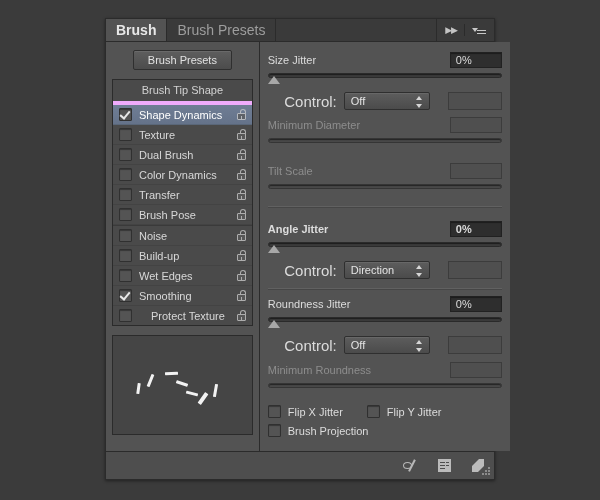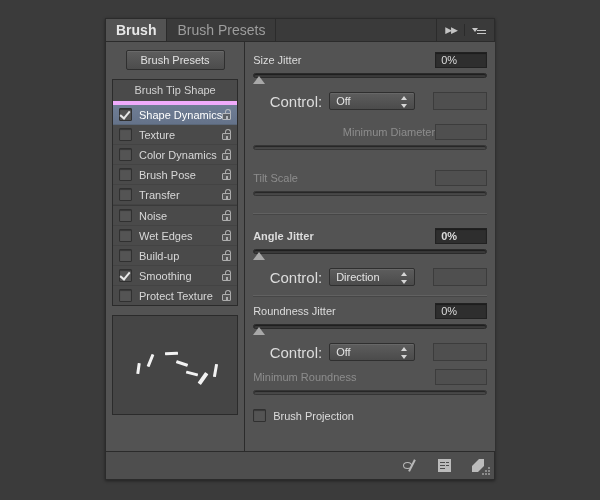--- a/index.html
+++ b/index.html
@@ -106,21 +106,21 @@
     padding:4px 0 5px 0;
     border-bottom:4px solid #f0abfc;
   }
   .optrow{
     display:flex;align-items:center;
     height:19px;
     padding:0 5px 0 6px;
     cursor:default;
     border-bottom:1px solid #434343;
   }
-  .optrow:last-child{border-bottom:0;}
+  .optrow:last-child{border-bottom:0;gap:12px;}
   .optrow.sel{
     background:linear-gradient(#6f7d94,#65738a);
     border-bottom:1px solid #5a6779;
   }
   .optrow.sep{border-top:1px solid #3a3a3a;}
   .cbx{
     width:11px;height:11px;
     background:#545454;
     border:1px solid #303030;
     border-radius:1px;
@@ -347,69 +347,77 @@
 
         <div class="optrow">
           <span class="cbx"></span>
           <span class="optlabel">Texture</span>
           <span class="lock">
               <span class="shackle"></span>
               <span class="bodyb"></span>
             </span>
         </div>
 
+        <div class="optrow">
+          <span class="cbx"></span>
+          <span class="optlabel">Dual Brush</span>
+          <span class="lock">
+              <span class="shackle"></span>
+              <span class="bodyb"></span>
+            </span>
+        </div>
 
         <div class="optrow">
           <span class="cbx"></span>
           <span class="optlabel">Color Dynamics</span>
           <span class="lock">
               <span class="shackle"></span>
               <span class="bodyb"></span>
             </span>
         </div>
 
         <div class="optrow">
           <span class="cbx"></span>
+          <span class="optlabel">Transfer</span>
+          <span class="lock">
+              <span class="shackle"></span>
+              <span class="bodyb"></span>
+            </span>
+        </div>
+
+        <div class="optrow">
+          <span class="cbx"></span>
           <span class="optlabel">Brush Pose</span>
           <span class="lock">
               <span class="shackle"></span>
               <span class="bodyb"></span>
             </span>
         </div>
 
-        <div class="optrow">
-          <span class="cbx"></span>
-          <span class="optlabel">Transfer</span>
-          <span class="lock">
-              <span class="shackle"></span>
-              <span class="bodyb"></span>
-            </span>
-        </div>
-
         <div class="optrow sep">
           <span class="cbx"></span>
           <span class="optlabel">Noise</span>
           <span class="lock">
               <span class="shackle"></span>
               <span class="bodyb"></span>
             </span>
         </div>
 
         <div class="optrow">
           <span class="cbx"></span>
+          <span class="optlabel">Build-up</span>
+          <span class="lock">
+              <span class="shackle"></span>
+              <span class="bodyb"></span>
+            </span>
+        </div>
+
+        <div class="optrow">
+          <span class="cbx"></span>
           <span class="optlabel">Wet Edges</span>
-          <span class="lock">
-              <span class="shackle"></span>
-              <span class="bodyb"></span>
-            </span>
-        </div>
-
-        <div class="optrow">
-          <span class="cbx"></span>
-          <span class="optlabel">Build-up</span>
           <span class="lock">
               <span class="shackle"></span>
               <span class="bodyb"></span>
             </span>
         </div>
 
         <div class="optrow">
           <span class="cbx on"></span>
           <span class="optlabel">Smoothing</span>
           <span class="lock">
@@ -456,21 +464,21 @@
         <span class="select">
           <span>Off</span>
           <span class="stepper">
               <u></u>
               <s></s>
             </span>
         </span>
         <span class="ctrlbox"></span>
       </div>
 
-      <div class="rowlabel" style="margin-top:13px;justify-content:flex-end;">
+      <div class="rowlabel" style="margin-top:6px;">
         <span class="lbl dim">Minimum Diameter</span>
         <span class="numbox empty"></span>
       </div>
       <div class="slider">
         <span class="track dim"></span>
       </div>
 
       <div class="rowlabel" style="margin-top:11px;">
         <span class="lbl dim">Tilt Scale</span>
         <span class="numbox empty"></span>
@@ -526,20 +534,26 @@
       </div>
 
       <div class="rowlabel" style="margin-top:7px;">
         <span class="lbl dim">Minimum Roundness</span>
         <span class="numbox empty"></span>
       </div>
       <div class="slider">
         <span class="track dim"></span>
       </div>
 
+      <div class="cbrow">
+        <span class="cb2"></span>
+        <span class="cbtxt">Flip X Jitter</span>
+        <span class="cb2"></span>
+        <span class="cbtxt">Flip Y Jitter</span>
+      </div>
       <div class="cbrow" style="margin-top:6px;">
         <span class="cb2"></span>
         <span class="cbtxt">Brush Projection</span>
       </div>
 
     </div>
   </div>
 
   <div class="footer">
     <span class="ficon i-brush">

